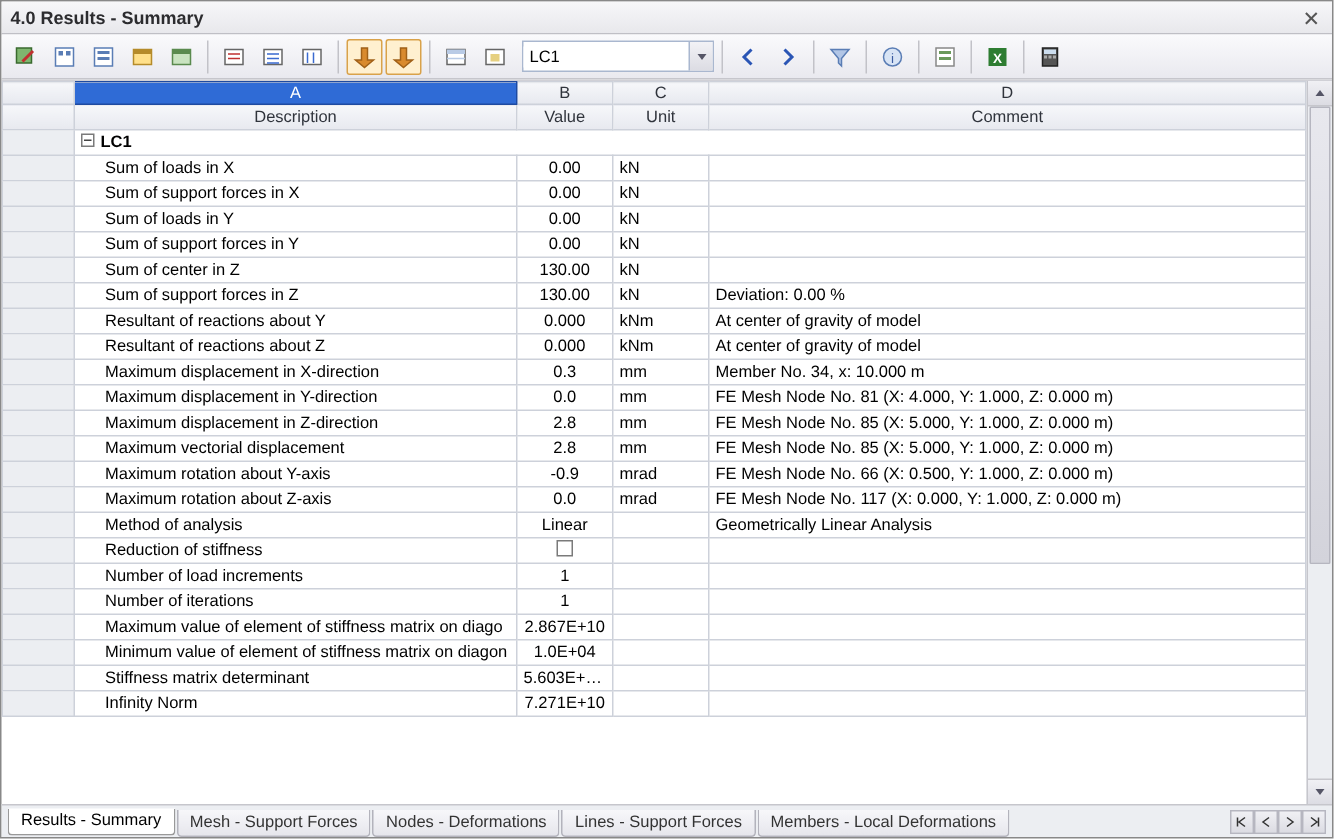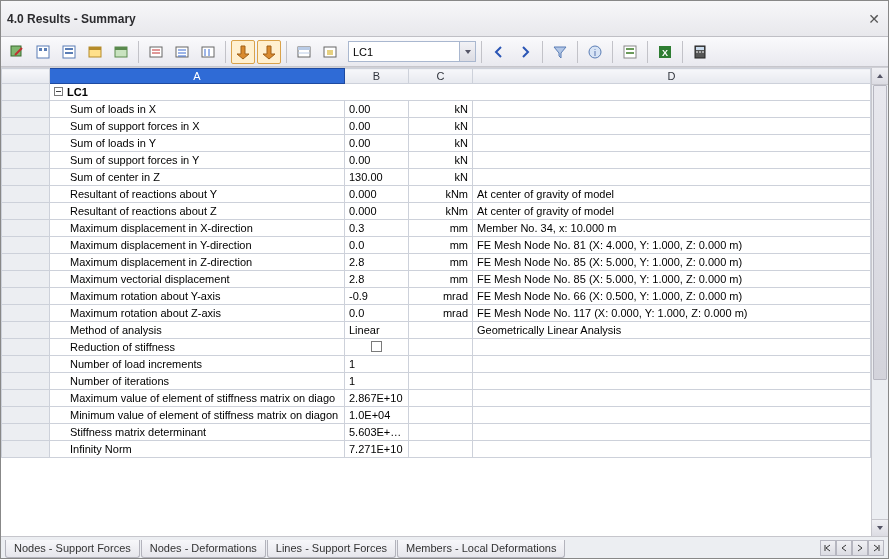--- a/index.html
+++ b/index.html
@@ -10,21 +10,21 @@
   width: 889px;
   height: 559px;
   overflow: hidden;
   border: 1px solid #888;
   display: flex; flex-direction: column;
 }
 .titlebar {
   display: flex; align-items: center; justify-content: space-between;
   background: linear-gradient(#f7f7f9,#e8e8ec);
   border-bottom: 1px solid #bfbfc5;
-  height: 36px; padding: 0 4px 0 6px;
+  height: 22px; padding: 0 4px 0 6px;
 }
 .titlebar .title { font-weight: bold; color: #2c2c2f; font-size: 12px; }
 .titlebar .close { font-family: Arial; font-size: 14px; color: #555; cursor: pointer; padding: 0 4px; }
 
 .toolbar {
   display: flex; align-items: center; gap: 2px;
   background: linear-gradient(#fafafc,#e9e9ef);
   border-bottom: 1px solid #c6c6cc;
   height: 30px; padding: 2px 4px;
 }
@@ -51,22 +51,22 @@
 th { background: linear-gradient(#f6f7fa,#e7e9ef); font-weight: normal; text-align: center; color:#30343c;}
 th.sel { background: #2f6bd6; color: #fff; border-color:#1e4aa0;}
 col.rh   { width: 48px; }
 col.desc { width: 295px; }
 col.val  { width: 64px; }
 col.unit { width: 64px; }
 col.com  { }
 td.rh { background: #eceef2; }
 td.desc { padding-left: 20px; }
 td.group { font-weight: bold; padding-left: 4px; }
-td.val  { text-align: left; }
-td.unit { text-align: right; }
+td.val  { text-align: center; }
+td.unit { text-align: left; }
 td.com  { text-align: left; }
 .collapse-box { display:inline-block; width:9px;height:9px;border:1px solid #7a7a7a;background:#fff;margin-right:4px;position:relative;top:0px;}
 .collapse-box::after{content:'';position:absolute;left:1px;top:3px;width:5px;height:1px;background:#444;}
 .chk { display:inline-block;width:11px;height:11px;border:1px solid #7a7a7a;background:#fff;margin:0 auto;}
 .vscroll { width:17px;background:#eceef2;border-left:1px solid #c6c6cc;display:flex;flex-direction:column;}
 .vscroll .arr{height:17px;background:linear-gradient(#f0f0f4,#dcdce3);border-bottom:1px solid #c6c6cc;display:flex;align-items:center;justify-content:center;cursor:pointer;}
 .vscroll .arr.bot{border-bottom:none;border-top:1px solid #c6c6cc;}
 .vscroll .track{flex:1;position:relative;}
 .vscroll .thumb{position:absolute;left:1px;right:1px;top:0;height:68%;background:linear-gradient(#e8e8ee,#d3d3db);border:1px solid #b6b6c0;border-radius:1px;}
 
@@ -239,20 +239,27 @@
           <col class="com">
         </colgroup>
       <thead>
         <tr class="colhead-letters">
           <th></th>
           <th class="sel">A</th>
           <th>B</th>
           <th>C</th>
           <th>D</th>
         </tr>
+        <tr>
+          <th></th>
+          <th>Description</th>
+          <th>Value</th>
+          <th>Unit</th>
+          <th>Comment</th>
+        </tr>
       </thead>
       <tbody id="grid-body">
           <tr>
             <td class="rh"></td>
   <td class="group" colspan="4"><span class="collapse-box"></span><b>LC1</b></td>
           </tr>
           <tr>
             <td class="rh"></td>
   <td class="desc">Sum of loads in X</td>
   <td class="val">0.00</td>
@@ -279,20 +286,27 @@
   <td class="val">0.00</td>
   <td class="unit">kN</td>
   <td class="com"></td>
           </tr>
           <tr>
             <td class="rh"></td>
   <td class="desc">Sum of center in Z</td>
   <td class="val">130.00</td>
   <td class="unit">kN</td>
   <td class="com"></td>
+          </tr>
+          <tr>
+            <td class="rh"></td>
+  <td class="desc">Sum of support forces in Z</td>
+  <td class="val">130.00</td>
+  <td class="unit">kN</td>
+  <td class="com">Deviation:  0.00 %</td>
           </tr>
           <tr>
             <td class="rh"></td>
   <td class="desc">Resultant of reactions about Y</td>
   <td class="val">0.000</td>
   <td class="unit">kNm</td>
   <td class="com">At center of gravity of model</td>
           </tr>
           <tr>
             <td class="rh"></td>
@@ -414,21 +428,22 @@
     <div class="arr bot">
         <svg width="8" height="8" viewBox="0 0 8 8">
           <path d="M1 2 L4 6 L7 2 Z" fill="#556"></path>
         </svg>
       </div>
   </div>
 </div>
 
 <div class="tabsbar">
   <div class="tabs" id="tabs">
-      <div class="tab">Nodes - Support Forces</div>
+      <div class="tab active">Results - Summary</div>
+      <div class="tab">Mesh - Support Forces</div>
       <div class="tab">Nodes - Deformations</div>
       <div class="tab">Lines - Support Forces</div>
       <div class="tab">Members - Local Deformations</div>
     </div>
   <div class="navbtns">
     <div class="navbtn">
         <svg width="8" height="8" viewBox="0 0 8 8">
           <path d="M1 1v6M6 1L2 4l4 3" fill="none" stroke="#333"></path>
         </svg>
       </div>

